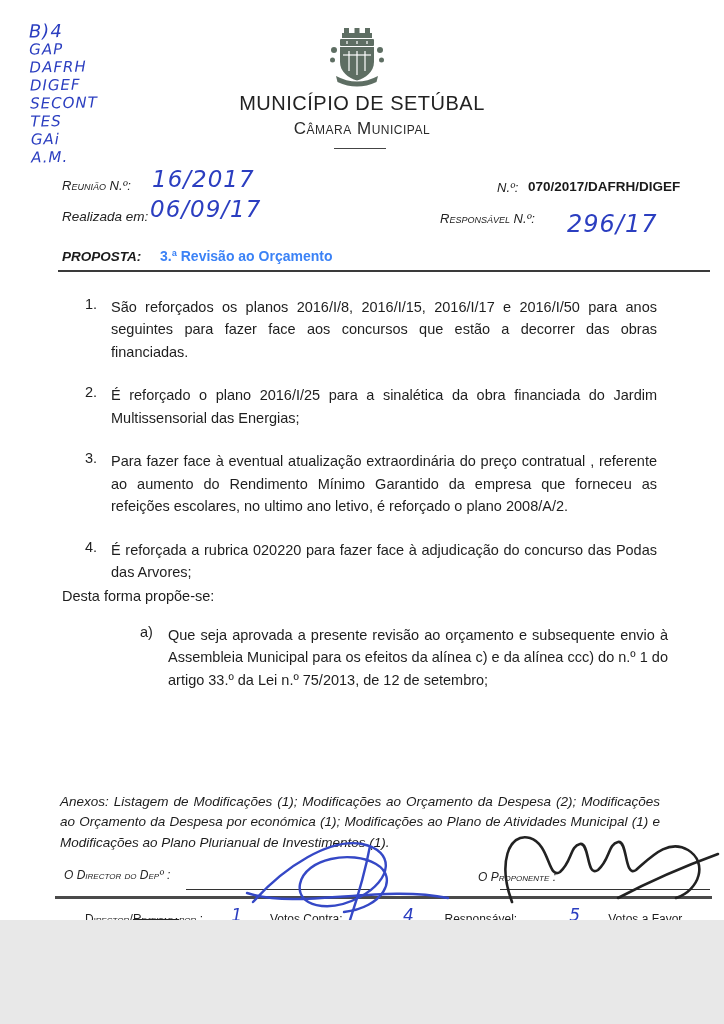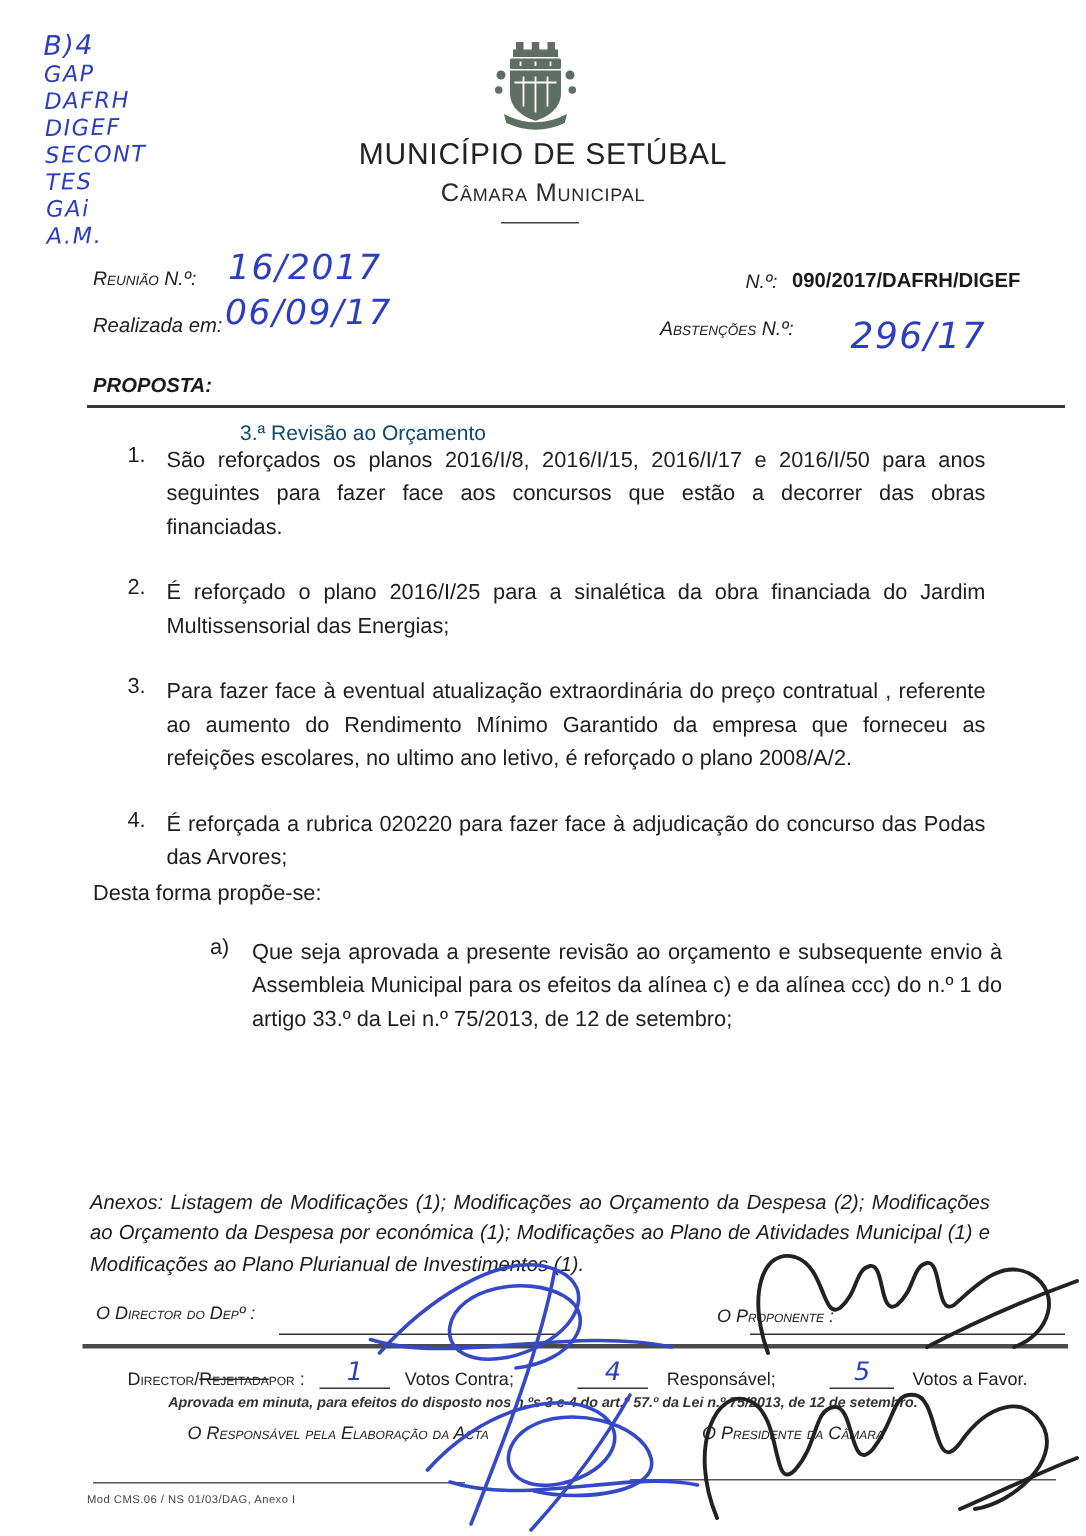--- a/index.html
+++ b/index.html
@@ -1,17 +1,17 @@
 <!DOCTYPE html>
 <html><head>
 <meta charset="utf-8">
 <style>
   html,body { margin:0; padding:0; background:#e8e8e8; }
   .page {
-    position:relative; width:724px; height:1024px; margin:0 auto;
+    position:relative; width:724px; height:920px; margin:0 auto;
     background:#ffffff; overflow:hidden;
     font-family:"Liberation Sans", sans-serif; color:#1e1e1e;
   }
   .abs { position:absolute; }
   
   .hand {
     font-family:"DejaVu Sans", sans-serif;
     font-style:italic; color:#2b3ec0; font-weight:400;
     letter-spacing:1px; white-space:nowrap;
   }
@@ -28,21 +28,21 @@
   .reuniao-val { top:166px; left:152px; font-size:23px; }
   .proposta { top:172px; left:0; width:724px; text-align:center; font-style:italic; font-size:21px; letter-spacing:1px; color:#2a2a2a; }
   .num-lbl { top:180px; left:497px; }
   .num-val { top:179px; left:528px; font-size:13.5px; font-weight:bold; color:#1a1a1a; }
   .realizada-lbl { top:209px; left:62px; font-variant:normal; font-size:13.5px; }
   .realizada-val { top:196px; left:150px; font-size:23px; }
   .delib-lbl { top:211px; left:440px; }
   .delib-val { top:210px; left:567px; font-size:24px; }
   
   .assunto-lbl { top:249px; left:62px; font-weight:bold; font-style:italic; font-size:13.5px; color:#1a1a1a; }
-  .assunto-val { top:248px; left:160px; font-weight:normal; font-size:14px; color:#0c4a6e;margin-top:32px; }
+  .assunto-val { top:248px; left:160px; font-weight:bold; font-size:14px; color:#3b82f6; }
   .assunto-rule { top:270px; left:58px; width:652px; border-top:2px solid #3a3a3a; }
   
   .olist { top:296px; left:85px; width:572px; }
   .olist .item { display:flex; margin-bottom:21px; }
   .olist .n { width:26px; flex:0 0 26px; font-size:14.5px; }
   .olist .t { text-align:justify; font-size:14.5px; line-height:1.55; }
   .intro { top:588px; left:62px; font-size:14.5px; }
   .alist { top:624px; left:140px; width:528px; }
   .alist .item { display:flex; }
   .alist .n { width:28px; flex:0 0 28px; font-size:14.5px; }
@@ -110,24 +110,24 @@
     </g>
   </svg>
 
   <div class="abs muni-title">MUNICÍPIO DE SETÚBAL</div>
   <div class="abs chamber">Câmara Municipal</div>
   <div class="abs chamber-rule"></div>
 
   <div class="abs lbl reuniao-lbl">Reunião N.º:</div>
   <div class="abs hand reuniao-val">16/2017</div>
   <div class="abs lbl num-lbl">N.º:</div>
-  <div class="abs num-val">090/2017/DAFRH/DIGEF</div>
+  <div class="abs num-val">070/2017/DAFRH/DIGEF</div>
   <div class="abs lbl realizada-lbl">Realizada em:</div>
   <div class="abs hand realizada-val">06/09/17</div>
-  <div class="abs lbl delib-lbl">Abstenções N.º:</div>
+  <div class="abs lbl delib-lbl">Responsável N.º:</div>
   <div class="abs hand delib-val">296/17</div>
 
   <div class="abs assunto-lbl">PROPOSTA:</div>
   <div class="abs assunto-val">3.ª Revisão ao Orçamento</div>
   <div class="abs assunto-rule"></div>
 
   <div class="abs olist">
     <div class="item">
       <span class="n">1.</span>
       <span class="t">São reforçados os planos 2016/I/8, 2016/I/15, 2016/I/17 e 2016/I/50 para anos seguintes para fazer face aos concursos que estão a decorrer das obras financiadas.</span>

